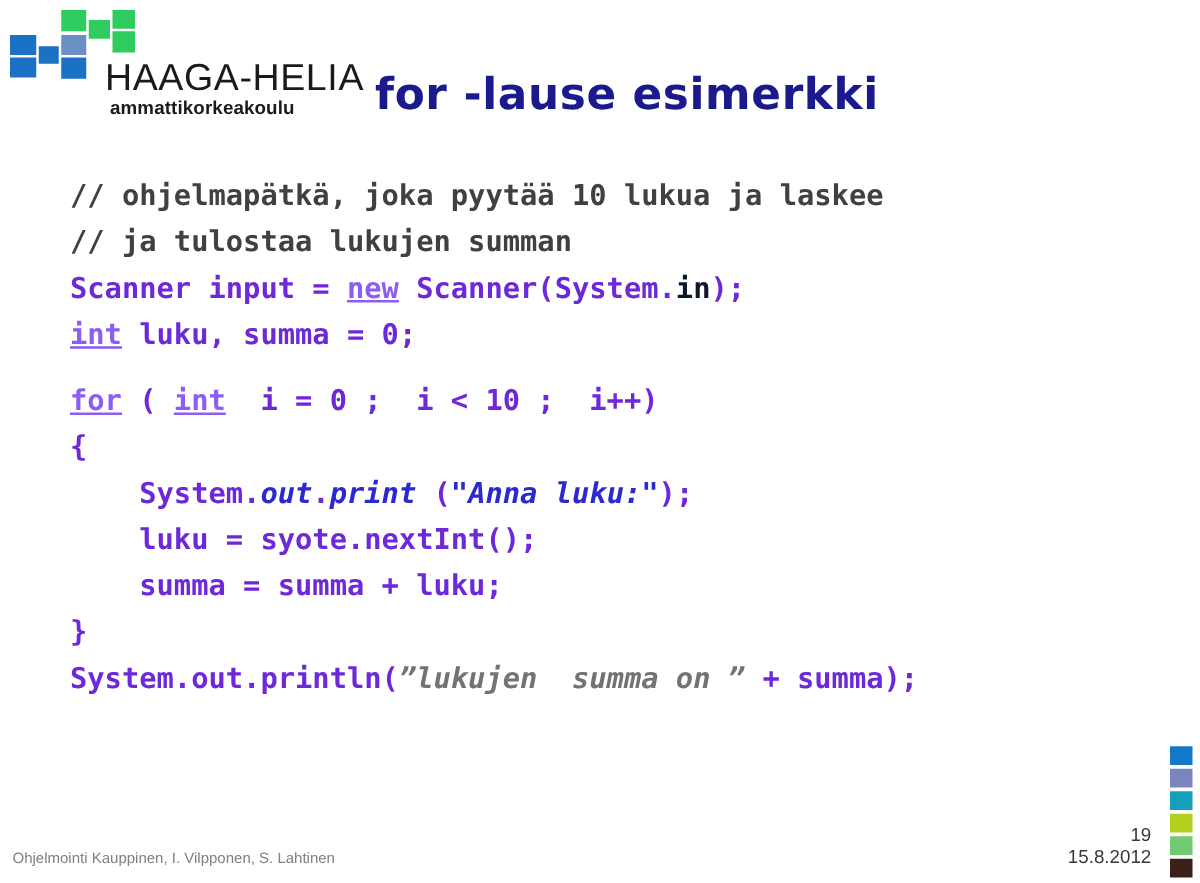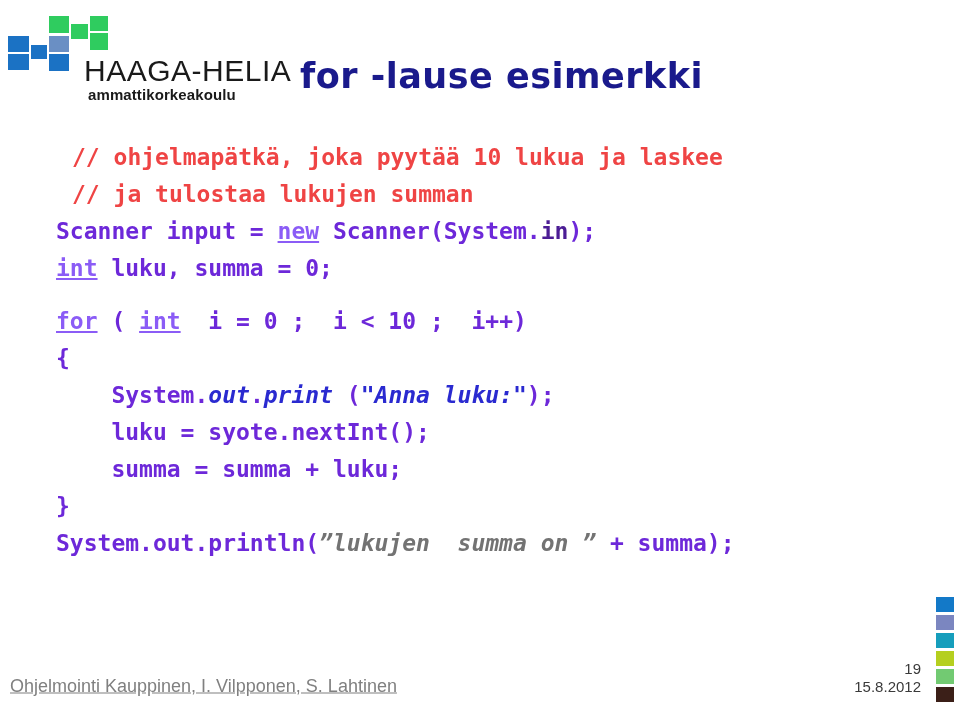--- a/index.html
+++ b/index.html
@@ -12,21 +12,21 @@
     height: 706px;
     position: relative;
     overflow: hidden;
     font-family: "Liberation Sans", sans-serif;
   }
 
   
   #logo-area {
     position: absolute;
     left: 8px;
-    top: 14px;
+    top: 6px;
     width: 255px;
     height: 95px;
   }
   .logo-blocks {
     position: relative;
     width: 100px;
     height: 62px;
   }
   .logo-blocks span {
     position: absolute;
@@ -81,38 +81,37 @@
     white-space: pre;
   }
   #code-block .line {
     white-space: pre;
     min-height: 37px;
   }
   #code-block .line.blank {
     height: 16px;
     min-height: 16px;
   }
-  .tok-comment { color: #ef4444; margin-left: 16px; }
+  .tok-comment { color: #404040; }
   .tok-keyword { color: #8b5cf6; text-decoration: underline; }
-  .tok-member  { color: #4c1d95; margin-top: 19px; }
+  .tok-member  { color: #0f172a; margin-top: 19px; }
   .tok-member-i{ color: #2a2ad0; font-style: italic; }
   .tok-string  { color: #737373; font-style: italic; }
   .tok-string-i{ color: #2a2ad0; font-style: italic; }
   .tok-plain   { color: #6d28d9; }
 
   
   #footer-note {
     position: absolute;
     left: 10px;
     top: 686px;
     transform: translateY(-50%);
-    font-size: 18px;
+    font-size: 12px;
     color: #808080;
     white-space: nowrap;
-    text-decoration: underline;
   }
   #footer-page {
     position: absolute;
     right: 39px;
     top: 660px;
     font-size: 15px;
     color: #3a3a3a;
     text-align: right;
     white-space: nowrap;
   }

